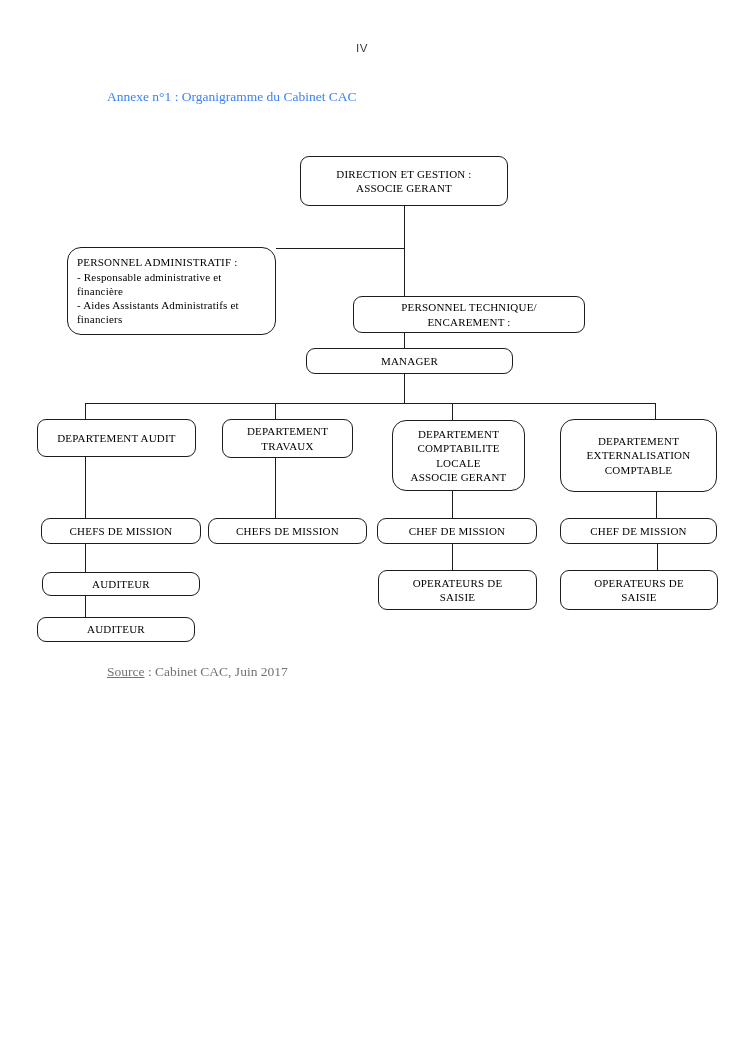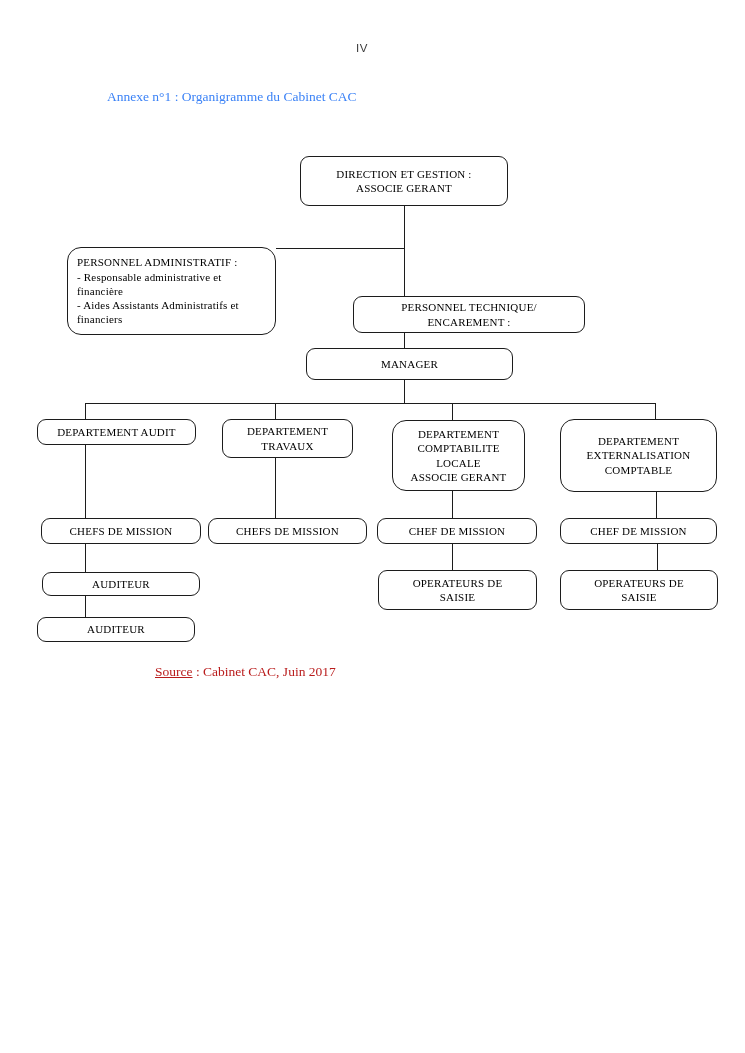--- a/index.html
+++ b/index.html
@@ -20,22 +20,21 @@
     letter-spacing: 0.5px;
   }
   .doc-title {
     position: absolute;
     font-size: 13.5px;
     color: #3b82f6;
   }
   .source-line {
     position: absolute;
     font-size: 13.5px;
-    color: #b91c1c;
-    margin-left: 48px;
+    color: #737373;
   }
   .source-line .u { text-decoration: underline; }
   .node {
     position: absolute;
     box-sizing: border-box;
     border: 1px solid #1c1c1c;
     border-radius: 9px;
     background: #ffffff;
     display: flex;
     align-items: center;
@@ -99,25 +98,25 @@
 financière
 - Aides Assistants Administratifs et
 financiers</span>
   </div>
 
   <div class="node" style="left:305px; top:296px; width:232px; height:37px;margin-left:48px;">
     <span class="node-label">PERSONNEL TECHNIQUE/
 ENCAREMENT :</span>
   </div>
 
-  <div class="node" style="left:306px; top:348px; width:207px; height:32px;">
+  <div class="node" style="left:306px; top:348px; width:207px; height:26px;">
     <span class="node-label">MANAGER</span>
   </div>
 
-  <div class="node" style="left:37px; top:419px; width:159px; height:26px;">
+  <div class="node" style="left:37px; top:419px; width:159px; height:38px;">
     <span class="node-label">DEPARTEMENT AUDIT</span>
   </div>
 
   <div class="node" style="left:222px; top:419px; width:131px; height:39px;">
     <span class="node-label">DEPARTEMENT
 TRAVAUX</span>
   </div>
 
   <div class="node rounded-lg" style="left:392px; top:420px; width:133px; height:71px;">
     <span class="node-label">DEPARTEMENT

